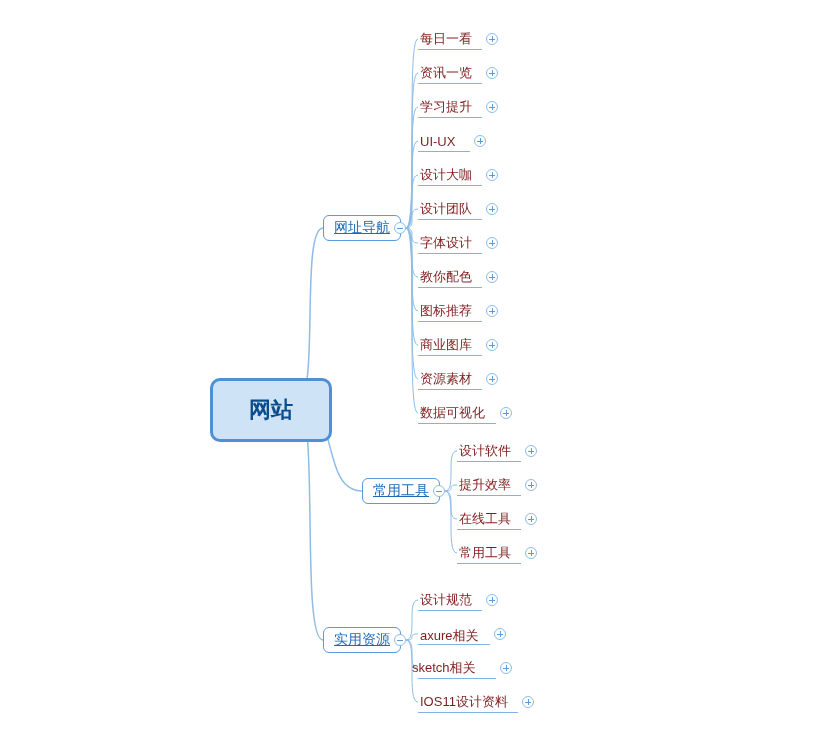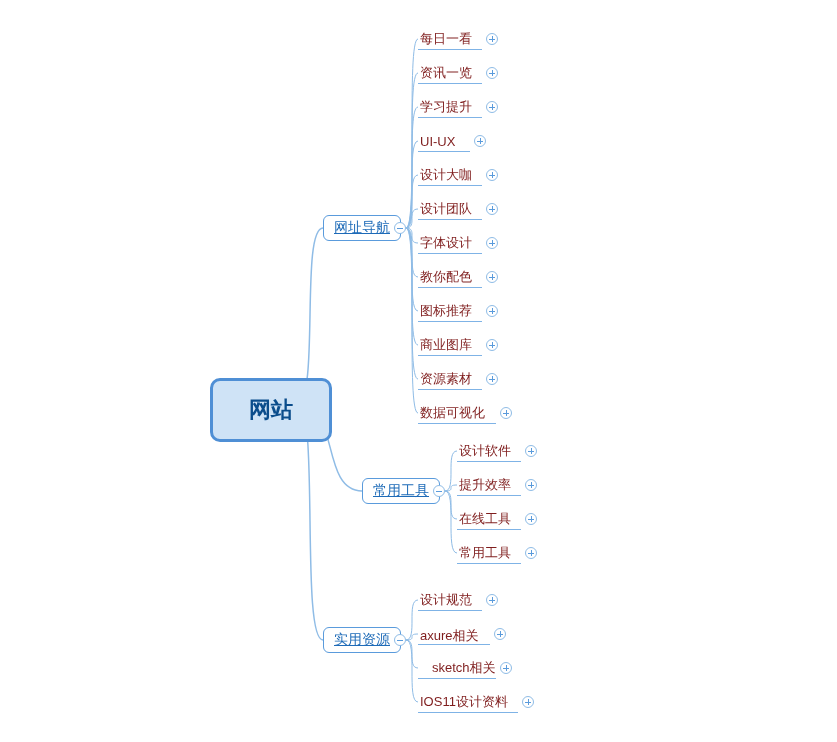--- a/index.html
+++ b/index.html
@@ -232,21 +232,21 @@
   </div>
 <div class="leaf-underline" style="left:418px; top:610px; width:64px;"></div>
 <div class="toggle plus" style="left:486px; top:594px;"></div>
 
 <div class="leaf-node" style="left:420px; top:623px;align-items:flex-end;">
     <span>axure相关</span>
   </div>
 <div class="leaf-underline" style="left:418px; top:644px; width:72px;"></div>
 <div class="toggle plus" style="left:494px; top:628px;"></div>
 
-<div class="leaf-node" style="left:412px; top:657px;margin-left:20px;">
+<div class="leaf-node" style="left:412px; top:657px;">
     <span>sketch相关</span>
   </div>
 <div class="leaf-underline" style="left:418px; top:678px; width:78px;"></div>
 <div class="toggle plus" style="left:500px; top:662px;"></div>
 
 <div class="leaf-node" style="left:420px; top:691px;">
     <span>IOS11设计资料</span>
   </div>
 <div class="leaf-underline" style="left:418px; top:712px; width:100px;"></div>
 <div class="toggle plus" style="left:522px; top:696px;"></div>

